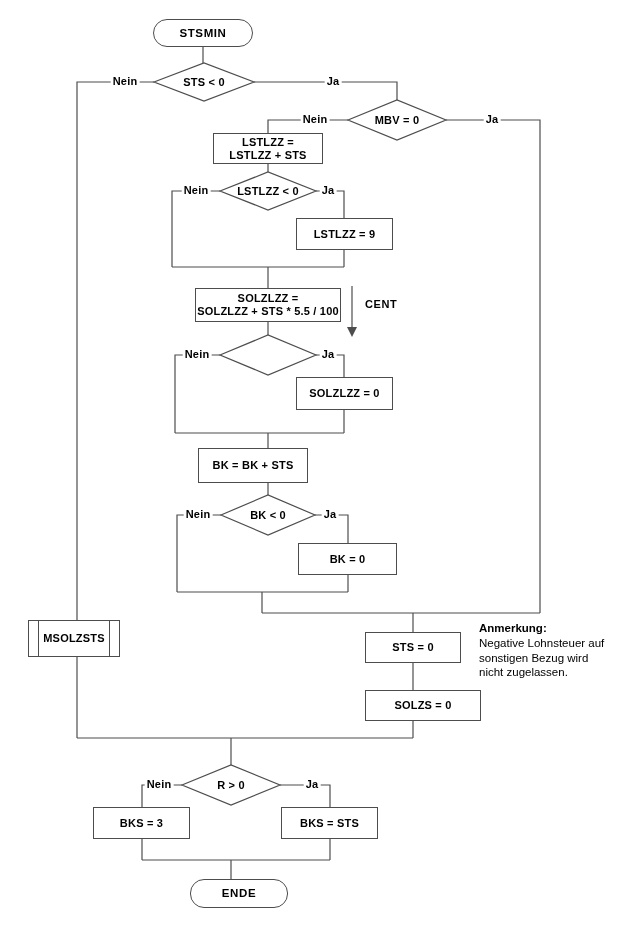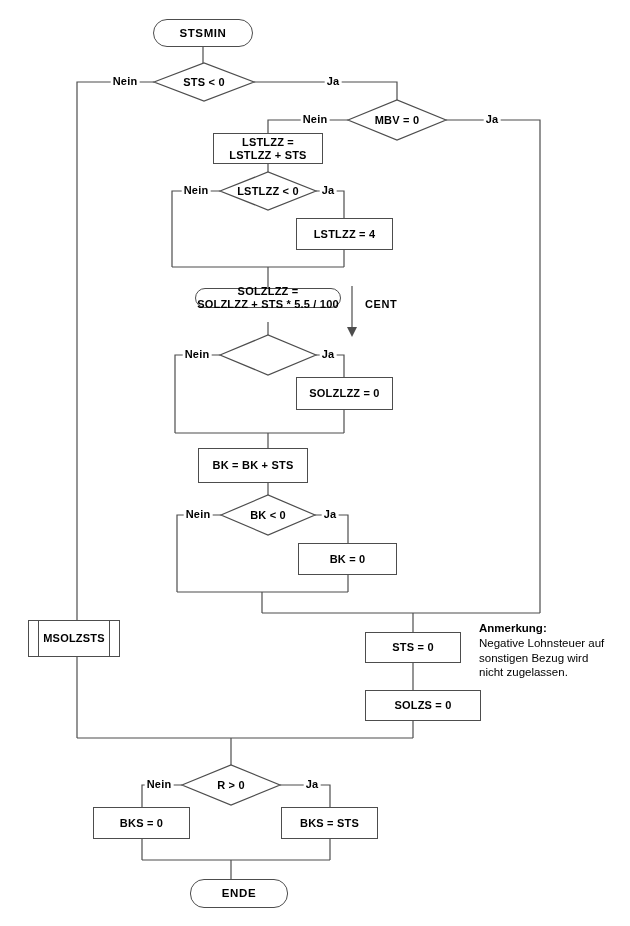--- a/index.html
+++ b/index.html
@@ -100,43 +100,43 @@
   <div class="dlabel" style="left:348px;top:100px;width:98px;height:40px;">MBV = 0</div>
   <div class="dlabel" style="left:220px;top:172px;width:96px;height:38px;">LSTLZZ &lt; 0</div>
   <div class="dlabel" style="left:221px;top:495px;width:94px;height:40px;">BK &lt; 0</div>
   <div class="dlabel" style="left:182px;top:765px;width:98px;height:40px;">R &gt; 0</div>
 
   <div class="node" style="left:213px;top:133px;width:110px;height:31px;">
     <span>LSTLZZ =</span>
     <span>LSTLZZ + STS</span>
   </div>
   <div class="node" style="left:296px;top:218px;width:97px;height:32px;">
-    <span>LSTLZZ = 4</span>
+    <span>LSTLZZ = 9</span>
   </div>
-  <div class="node" style="left:195px;top:288px;width:146px;height:20px;border-radius:12px;">
+  <div class="node" style="left:195px;top:288px;width:146px;height:34px;">
     <span>SOLZLZZ =</span>
     <span>SOLZLZZ + STS * 5.5 / 100</span>
   </div>
   <div class="node" style="left:296px;top:377px;width:97px;height:33px;">
     <span>SOLZLZZ = 0</span>
   </div>
   <div class="node" style="left:198px;top:448px;width:110px;height:35px;">
     <span>BK = BK + STS</span>
   </div>
   <div class="node" style="left:298px;top:543px;width:99px;height:32px;">
     <span>BK = 0</span>
   </div>
   <div class="node" style="left:365px;top:632px;width:96px;height:31px;">
     <span>STS = 0</span>
   </div>
   <div class="node" style="left:365px;top:690px;width:116px;height:31px;">
     <span>SOLZS = 0</span>
   </div>
   <div class="node" style="left:93px;top:807px;width:97px;height:32px;">
-    <span>BKS = 0</span>
+    <span>BKS = 3</span>
   </div>
   <div class="node" style="left:281px;top:807px;width:97px;height:32px;">
     <span>BKS = STS</span>
   </div>
 
   <div class="node" style="left:28px;top:620px;width:92px;height:37px;">
     <div class="subbar left"></div>
     <div class="subbar right"></div>
     <span>MSOLZSTS</span>
   </div>

